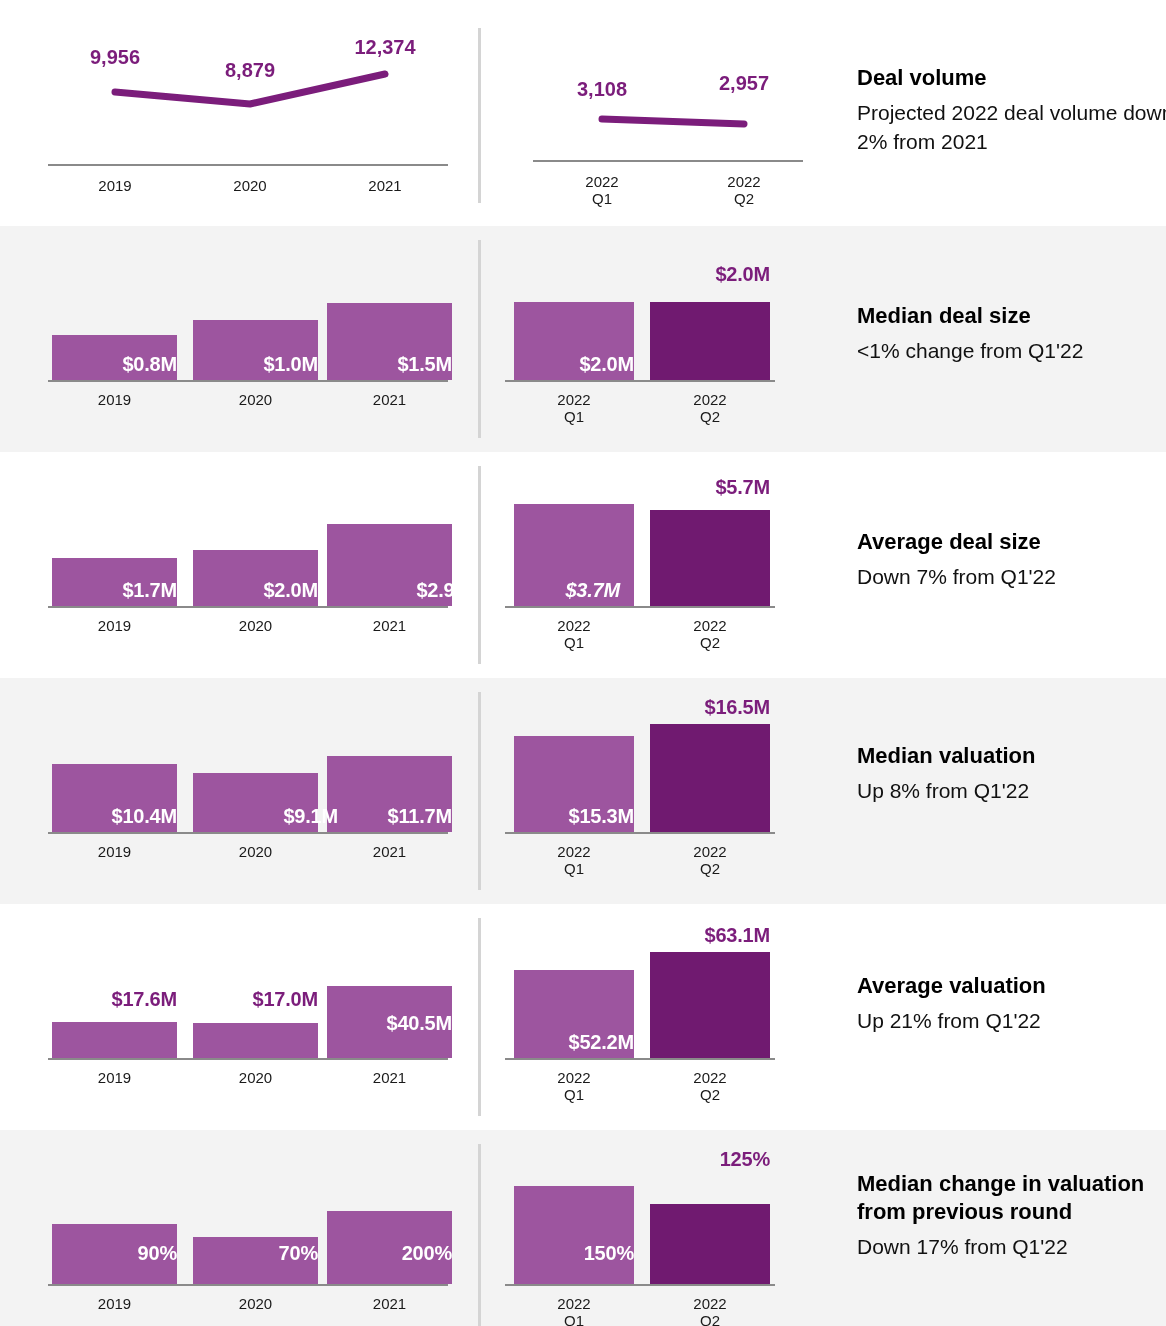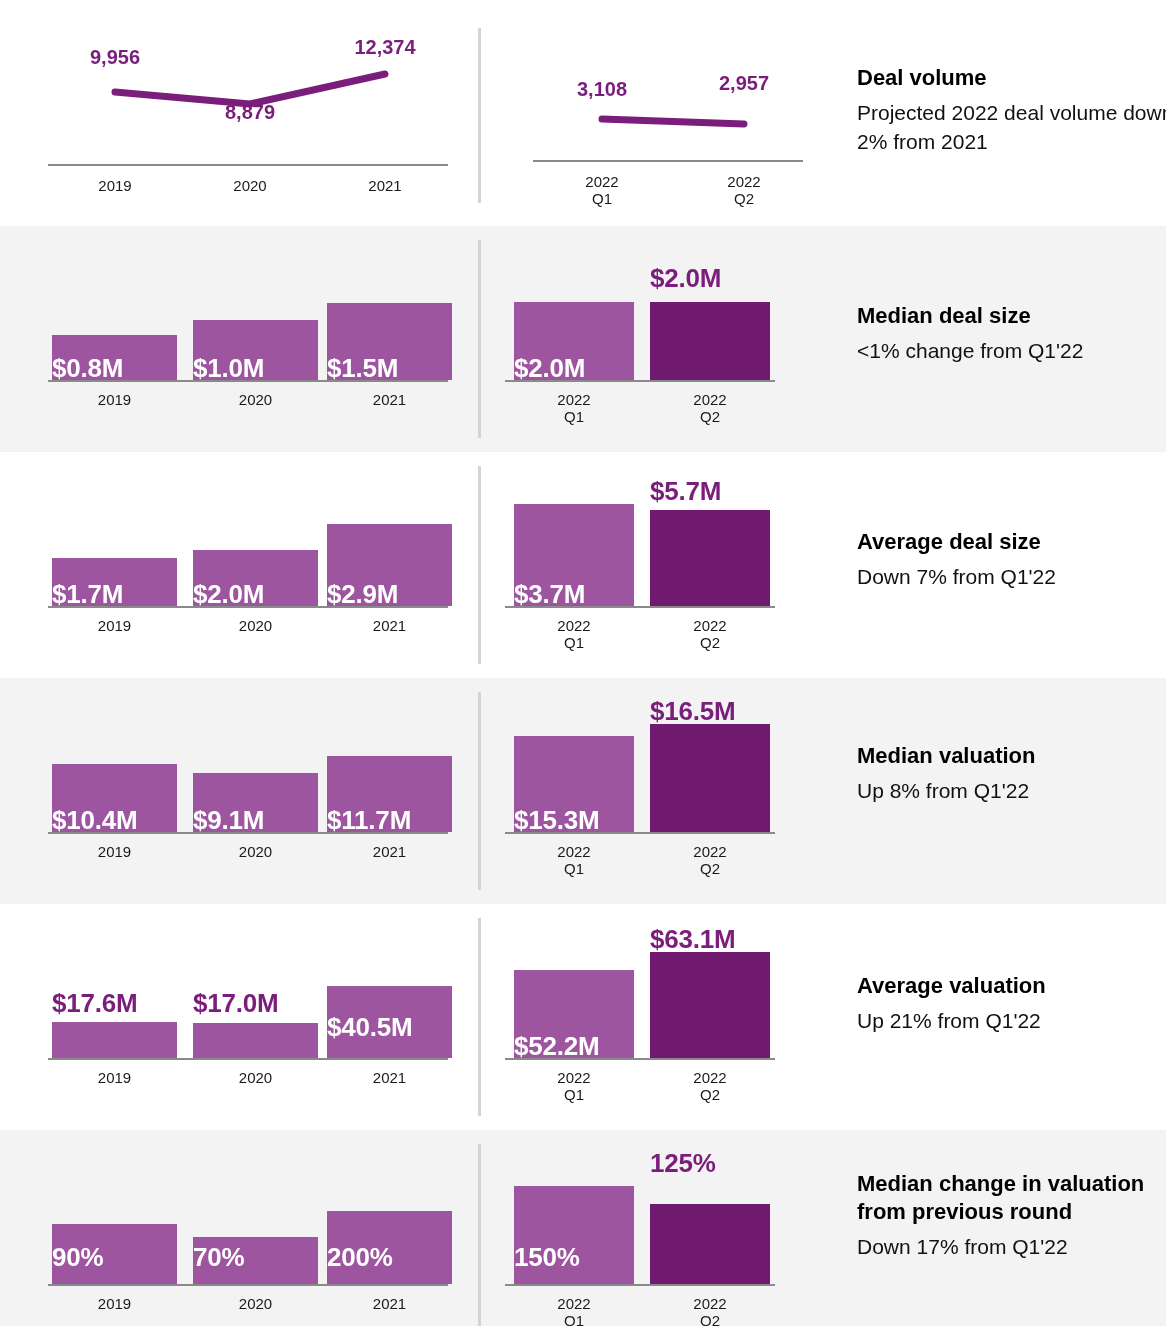--- a/index.html
+++ b/index.html
@@ -19,22 +19,22 @@
   .divider{position:absolute;width:3px;background:#d4d4d4;left:478px;}
 
   
   .chart{position:absolute;}
   .axis{position:absolute;height:2px;background:#8a8a8a;}
   .bar{position:absolute;}
   .bar.light{background:#9d559f;}
   .bar.dark{background:#701a70;}
 
   .barlabel{
-    position:absolute;text-align:left;
-    font-weight:bold;font-size:26px;letter-spacing:-0.2px;
+    position:absolute;text-align:right;
+    font-weight:bold;font-size:20px;letter-spacing:-0.2px;
     white-space:nowrap;
   }
   .barlabel.inside{color:#ffffff;}
   .barlabel.outside{color:#7b1d7b;}
 
   .tick{
     position:absolute;text-align:center;color:#1a1a1a;
     font-size:15px;line-height:17px;white-space:pre-line;
   }
 
@@ -63,21 +63,21 @@
 <div class="sheet">
 
   <div class="row plain" style="top:0px;height:226px;">
     <div class="divider" style="top:28px;height:175px;"></div>
 
     <div class="chart" style="left:0;top:4px;width:400px;height:226px;">
       <svg class="linesvg" width="478" height="226">
         <polyline points="115,88 250,100 385,70" fill="none" stroke="#7b1d7b" stroke-width="7" stroke-linecap="round" stroke-linejoin="round"></polyline>
       </svg>
       <div class="pointlabel" style="left:55px;top:42px;width:120px;">9,956</div>
-      <div class="pointlabel" style="left:190px;top:55px;width:120px;margin-top:42px;">8,879</div>
+      <div class="pointlabel" style="left:190px;top:55px;width:120px;">8,879</div>
       <div class="pointlabel" style="left:325px;top:32px;width:120px;">12,374</div>
 
       <div class="axis" style="left:48px;top:160px;width:400px;"></div>
       <div class="tick" style="left:55px;top:173px;width:120px;">2019</div>
       <div class="tick" style="left:190px;top:173px;width:120px;">2020</div>
       <div class="tick" style="left:325px;top:173px;width:120px;">2021</div>
     </div>
 
     <div class="chart" style="left:506px;top:0;width:380px;height:226px;">
       <svg class="linesvg" width="380" height="226">
@@ -148,21 +148,21 @@
 
       <div class="axis" style="left:48px;top:154px;width:400px;"></div>
       <div class="tick" style="left:52px;top:165px;width:125px;">2019</div>
       <div class="tick" style="left:193px;top:165px;width:125px;">2020</div>
       <div class="tick" style="left:327px;top:165px;width:125px;">2021</div>
     </div>
 
     <div class="chart" style="left:478px;top:0;width:380px;height:226px;">
       <div class="bar light" style="left:36px;bottom:72px;width:120px;height:102px;"></div>
       <div class="bar dark" style="left:172px;bottom:72px;width:120px;height:96px;"></div>
-      <div class="barlabel inside" style="left:36px;top:127px;width:106px;">$3.7M</div>
+      <div class="barlabel inside" style="left:36px;top:127px;width:106px;font-style:italic;">$3.7M</div>
       <div class="barlabel outside" style="left:172px;top:24px;width:120px;">$5.7M</div>
 
       <div class="axis" style="left:27px;top:154px;width:270px;"></div>
       <div class="tick" style="left:36px;top:165px;width:120px;">2022
 Q1</div>
       <div class="tick" style="left:172px;top:165px;width:120px;">2022
 Q2</div>
     </div>
 
     <div class="infocol" style="top:76px;">
@@ -172,21 +172,21 @@
   </div>
 
   <div class="row shaded" style="top:678px;height:226px;">
     <div class="divider" style="top:14px;height:198px;"></div>
 
     <div class="chart" style="left:0;top:0;width:478px;height:226px;">
       <div class="bar light" style="left:52px;bottom:72px;width:125px;height:68px;"></div>
       <div class="bar light" style="left:193px;bottom:72px;width:125px;height:59px;"></div>
       <div class="bar light" style="left:327px;bottom:72px;width:125px;height:76px;"></div>
       <div class="barlabel inside" style="left:52px;top:127px;width:125px;">$10.4M</div>
-      <div class="barlabel inside" style="left:193px;top:127px;width:125px;">$9.1M</div>
+      <div class="barlabel inside" style="left:193px;top:127px;width:125px;padding-left:20px;">$9.1M</div>
       <div class="barlabel inside" style="left:327px;top:127px;width:125px;">$11.7M</div>
 
       <div class="axis" style="left:48px;top:154px;width:400px;"></div>
       <div class="tick" style="left:52px;top:165px;width:125px;">2019</div>
       <div class="tick" style="left:193px;top:165px;width:125px;">2020</div>
       <div class="tick" style="left:327px;top:165px;width:125px;">2021</div>
     </div>
 
     <div class="chart" style="left:478px;top:0;width:380px;height:226px;">
       <div class="bar light" style="left:36px;bottom:72px;width:120px;height:96px;"></div>

